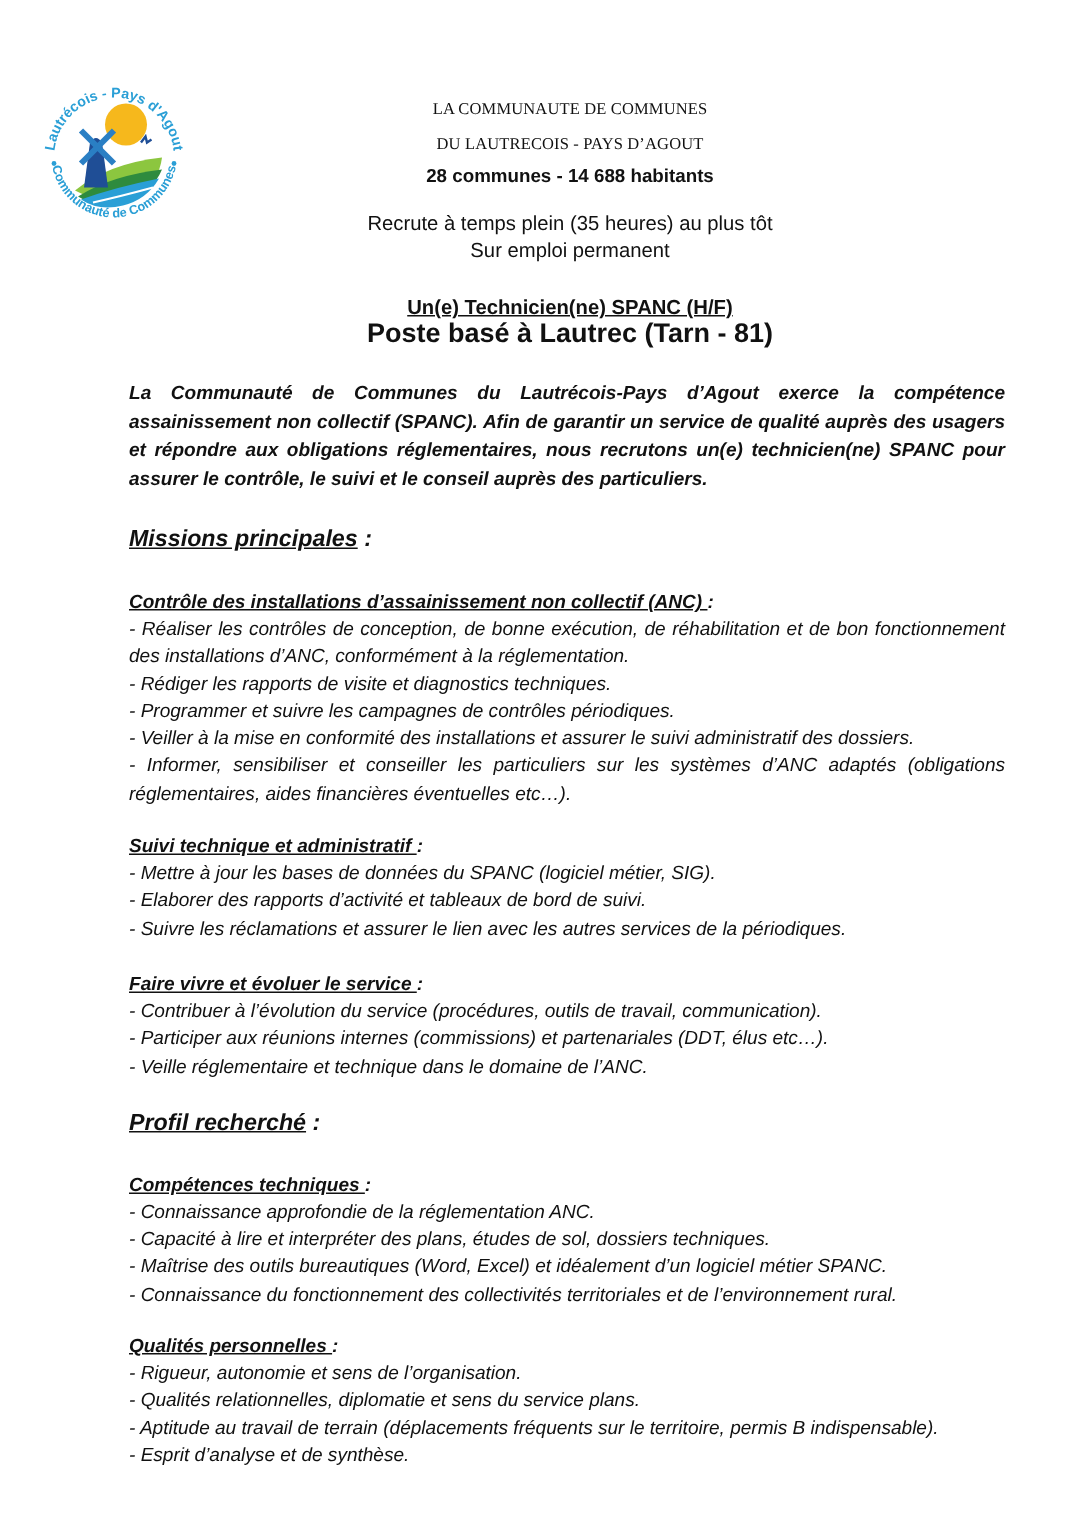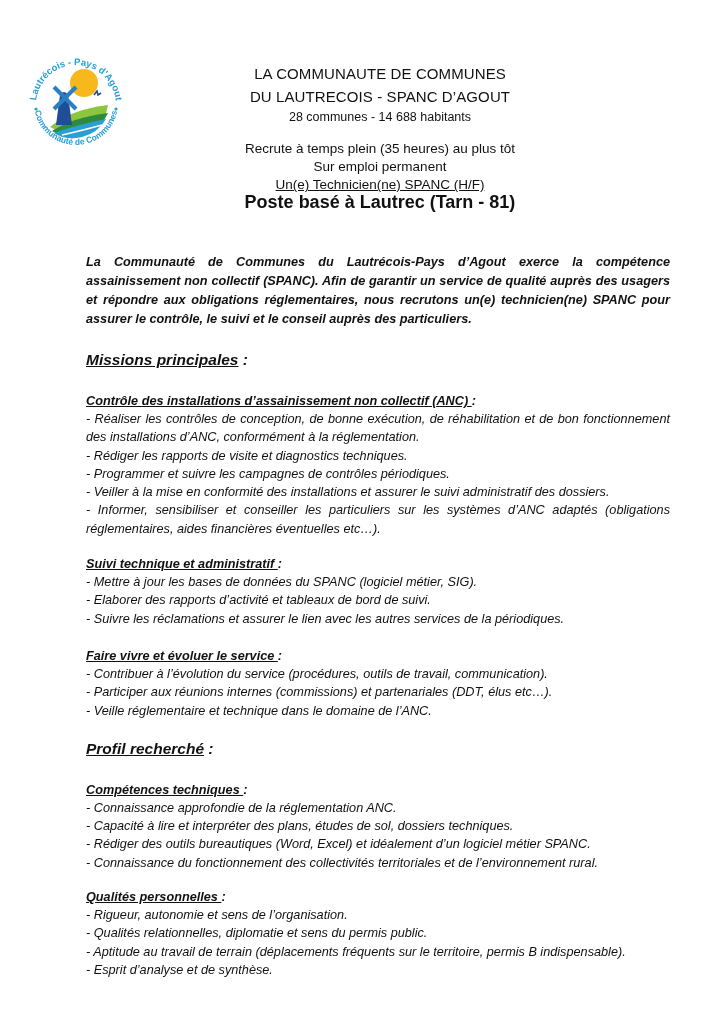--- a/index.html
+++ b/index.html
@@ -4,24 +4,24 @@
 <style>
   html, body { margin: 0; padding: 0; background: #ffffff; }
   body {
     width: 724px; height: 1024px; position: relative; overflow: hidden;
     font-family: "Liberation Sans", sans-serif; color: #111111;
   }
   .logo { position: absolute; left: 22px; top: 47px; width: 108px; height: 108px; }
   .header {
     position: absolute; left: 180px; width: 400px; top: 62px; text-align: center;
   }
-  .org-line { font-size: 15px; line-height: 23px; letter-spacing: 0.1px; }
-  .sub-line { font-size: 12.5px; line-height: 17px; margin-top: 1px; }
+  .org-line { font-size: 11px; line-height: 23px; letter-spacing: 0.1px; font-family: Liberation Serif, serif; }
+  .sub-line { font-size: 12.5px; line-height: 17px; margin-top: 1px; font-weight: bold; }
   .recruit { margin-top: 14px; font-size: 13.5px; line-height: 18px; }
-  .job-title { font-size: 13.5px; font-weight: normal; text-decoration: underline; line-height: 18px; }
+  .job-title { margin-top: 20px; font-size: 13.5px; font-weight: bold; text-decoration: underline; line-height: 18px; }
   .job-location { font-size: 18px; font-weight: bold; line-height: 17px; }
 
   .content { position: absolute; left: 86px; width: 584px; top: 253px; font-size: 12.7px; font-style: italic; }
   .intro { font-weight: bold; text-align: justify; text-align-last: left; line-height: 19px; margin: 0; }
   .section-title { font-size: 15.5px; font-weight: bold; margin: 21px 0 0 0; line-height: 20px; }
   .section-title u { text-decoration: underline; text-align: right; }
   .sub-title { font-weight: bold; margin: 22px 0 0 0; line-height: 18px; }
   .sub-title .ul { text-decoration: underline; }
   .item { line-height: 18.3px; text-align: justify; text-align-last: left; margin: 0; }
   .group { margin: 0; }
@@ -57,21 +57,21 @@
     <text font-family="Liberation Sans, sans-serif" font-size="8.5" font-weight="bold" fill="#2a9fd6">
       <textPath href="#arcBot" startOffset="50%" text-anchor="middle">Communauté de Communes</textPath>
     </text>
     <circle cx="14" cy="62" r="1.6" fill="#2a9fd6"></circle>
     <circle cx="94" cy="62" r="1.6" fill="#2a9fd6"></circle>
   </svg>
 </div>
 
 <div class="header">
   <div class="org-line">LA COMMUNAUTE DE COMMUNES</div>
-  <div class="org-line">DU LAUTRECOIS - SPANC D’AGOUT</div>
+  <div class="org-line">DU LAUTRECOIS - PAYS D’AGOUT</div>
   <div class="sub-line">28 communes - 14 688 habitants</div>
   <div class="recruit">
     <div>Recrute à temps plein (35 heures) au plus tôt</div>
     <div>Sur emploi permanent</div>
   </div>
   <div class="job-title">Un(e) Technicien(ne) SPANC (H/F)</div>
   <div class="job-location">Poste basé à Lautrec (Tarn - 81)</div>
 </div>
 
 <div class="content">
@@ -104,24 +104,24 @@
     <p class="item">-  Participer aux réunions internes (commissions) et partenariales (DDT, élus etc…).</p>
     <p class="item">-  Veille réglementaire et technique dans le domaine de l’ANC.</p>
   </div>
 
   <div class="section-title" style="margin-top:19px"><u>Profil recherché</u><span> :</span></div>
 
   <div class="group">
     <div class="sub-title" style="margin-top:22px"><span class="ul">Compétences techniques </span><span>:</span></div>
     <p class="item">-  Connaissance approfondie de la réglementation ANC.</p>
     <p class="item">-  Capacité à lire et interpréter des plans, études de sol, dossiers techniques.</p>
-    <p class="item">-  Rédiger des outils bureautiques (Word, Excel) et idéalement d’un logiciel métier SPANC.</p>
+    <p class="item">-  Maîtrise des outils bureautiques (Word, Excel) et idéalement d’un logiciel métier SPANC.</p>
     <p class="item">- Connaissance du fonctionnement des collectivités territoriales et de l’environnement rural.</p>
   </div>
 
   <div class="group">
     <div class="sub-title" style="margin-top:16px"><span class="ul">Qualités personnelles </span><span>:</span></div>
     <p class="item">-  Rigueur, autonomie et sens de l’organisation.</p>
-    <p class="item">-  Qualités relationnelles, diplomatie et sens du permis public.</p>
+    <p class="item">-  Qualités relationnelles, diplomatie et sens du service plans.</p>
     <p class="item">-  Aptitude au travail de terrain (déplacements fréquents sur le territoire, permis B indispensable).</p>
     <p class="item">-  Esprit d’analyse et de synthèse.</p>
   </div>
 </div>
 
 </body></html>

